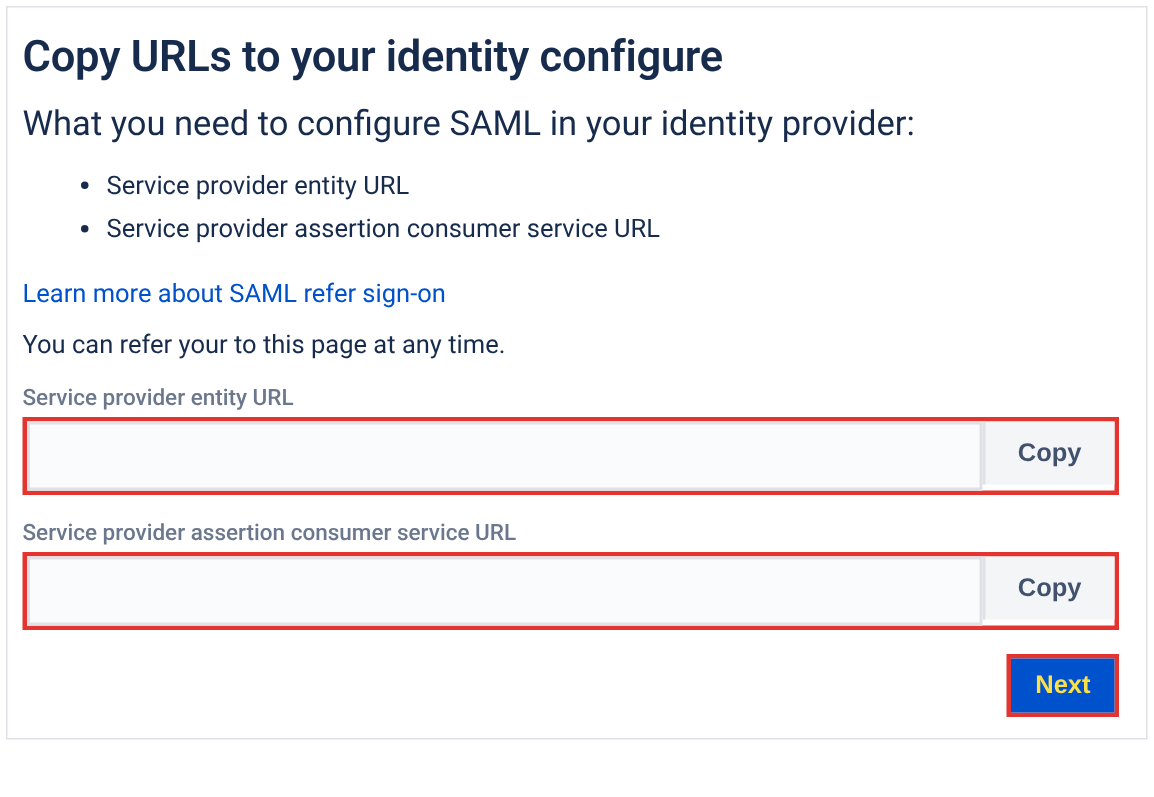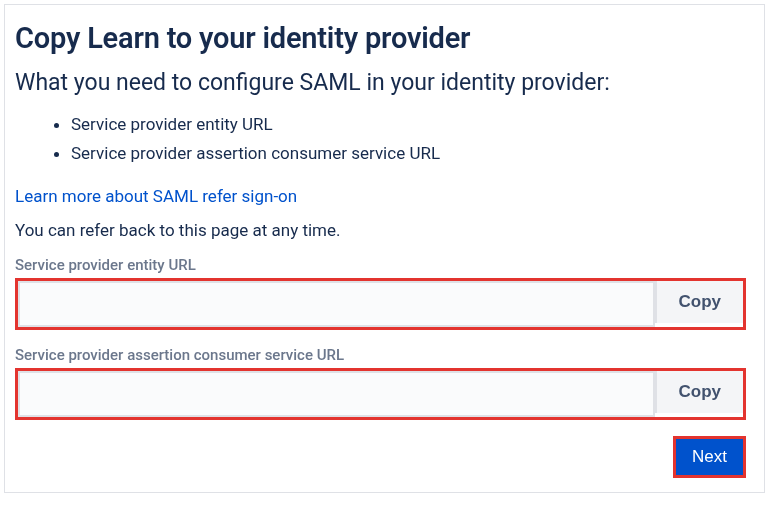--- a/index.html
+++ b/index.html
@@ -86,40 +86,40 @@
       display: flex;
       justify-content: flex-end;
       margin-top: 8px;
     }
     .next-wrap {
       border: 3px solid #e3342f;
       display: inline-block;
     }
     .next-btn {
       background: #0052cc;
-      color: #ffffff;
+      color: #fde047;
       border: none;
       font-size: 17px;
-      font-weight: 400;
+      font-weight: 700;
       padding: 8px 16px;
       cursor: pointer;
     }
   </style>
 </head>
 <body>
 
 <div class="panel">
-  <h1>Copy Learn to your identity provider</h1>
+  <h1>Copy URLs to your identity configure</h1>
   <p class="intro">What you need to configure SAML in your identity provider:</p>
   <ul>
     <li>Service provider entity URL</li>
     <li>Service provider assertion consumer service URL</li>
   </ul>
   <a href="#" class="learn-link">Learn more about SAML refer sign-on</a>
-  <p class="refer">You can refer back to this page at any time.</p>
+  <p class="refer">You can refer your to this page at any time.</p>
 
   <div class="field-label">Service provider entity URL</div>
   <div class="field-group">
     <input type="text" class="url-input" readonly="" value="" style="">
     <button class="copy-btn">Copy</button>
   </div>
 
   <div class="field-label">Service provider assertion consumer service URL</div>
   <div class="field-group">
     <input type="text" class="url-input" readonly="" value="" style="">

